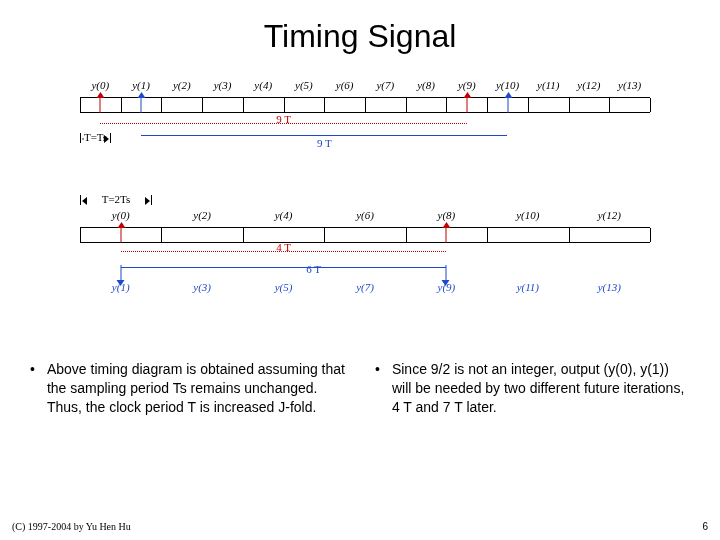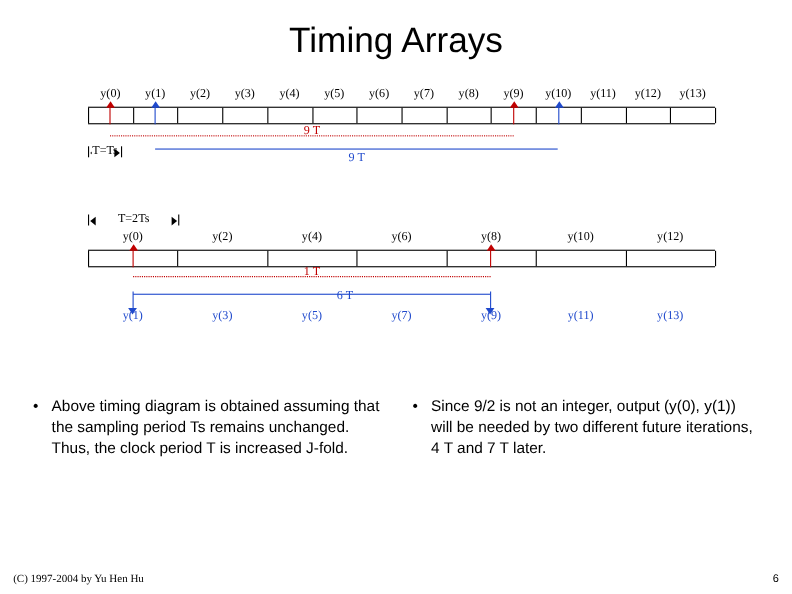--- a/index.html
+++ b/index.html
@@ -37,20 +37,21 @@
   .tick {
     position: absolute;
     top: 0;
     bottom: 0;
     width: 0;
     border-left: 1px solid #000;
   }
   .ylbl {
     position: absolute;
     font-size: 11px;
+    font-style: italic;
     white-space: nowrap;
     transform: translateX(-50%);
   }
   .arrow-up {
     position: absolute;
     width: 0;
     height: 16px;
     border-left: 1.5px solid;
     transform: translateX(-50%);
   }
@@ -134,21 +135,21 @@
     left: 50%;
     transform: translateX(-50%);
     font-size: 11px;
     background: #fff;
     padding: 0 1px;
   }
 </style>
 </head>
 <body>
 
-<div class="title">Timing Arrays</div>
+<div class="title">Timing Signal</div>
 
 <div class="timing-area">
 
   <div class="strip" style="top:36px;">
 
   <div class="tick" style="left:0px"></div>
       <div class="tick" style="left:40.714285714285715px"></div>
       <div class="tick" style="left:81.42857142857143px"></div>
       <div class="tick" style="left:122.14285714285714px"></div>
       <div class="tick" style="left:162.85714285714286px"></div>
@@ -211,25 +212,25 @@
     <div class="ylbl" style="left:529.2857142857142px;top:148px">y(12)</div>
     <div class="ylbl" style="left:40.714285714285715px;top:220px;color:#1f49cc">y(1)</div>
     <div class="arrow-up" style="left:40.714285714285715px;top:204px;border-color:#1f49cc;color:#1f49cc;transform:translateX(-50%) rotate(180deg)"></div>
     <div class="ylbl" style="left:122.14285714285714px;top:220px;color:#1f49cc">y(3)</div>
     <div class="ylbl" style="left:203.57142857142858px;top:220px;color:#1f49cc">y(5)</div>
     <div class="ylbl" style="left:285px;top:220px;color:#1f49cc">y(7)</div>
     <div class="ylbl" style="left:366.42857142857144px;top:220px;color:#1f49cc">y(9)</div>
     <div class="arrow-up" style="left:366.42857142857144px;top:204px;border-color:#1f49cc;color:#1f49cc;transform:translateX(-50%) rotate(180deg)"></div>
     <div class="ylbl" style="left:447.8571428571429px;top:220px;color:#1f49cc">y(11)</div>
     <div class="ylbl" style="left:529.2857142857142px;top:220px;color:#1f49cc">y(13)</div>
-    <div class="bracket" style="left:0px;top:134px;width:83px">
+    <div class="bracket" style="left:0px;top:134px;width:72px">
       <span>T=2Ts</span>
     </div>
     <div class="hspan" style="left:40.714285714285715px;top:190px;width:325.7142857142857px;border-top:1.5px dotted #c00000"></div>
-    <div class="hlabel" style="left:203.57142857142858px;top:180px;color:#c00000">1 T</div>
+    <div class="hlabel" style="left:203.57142857142858px;top:180px;color:#c00000">4 T</div>
     <div class="hspan" style="left:40.714285714285715px;top:206px;width:325.7142857142857px;border-top:1.5px solid #1f49cc"></div>
     <div class="hlabel" style="left:233.57142857142858px;top:202px;color:#1f49cc">6 T</div>
   </div>
 
 <div class="bullets">
   <div class="col">
     <span class="sym">•</span>
     <span>Above timing diagram is obtained assuming that the sampling period Ts remains unchanged. Thus, the clock period T is increased J-fold.</span>
   </div>
   <div class="col">

